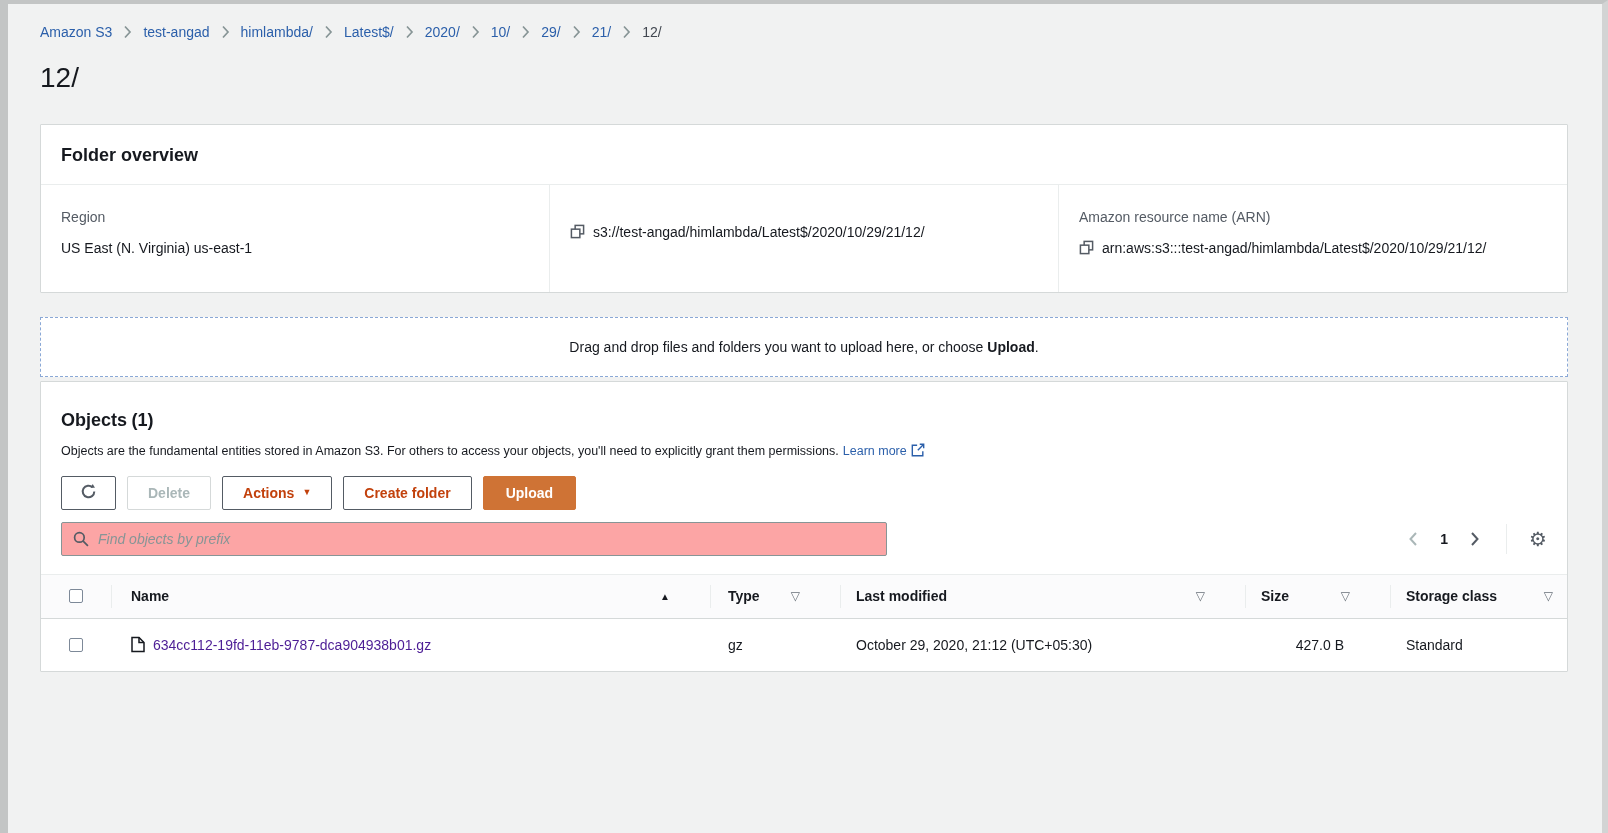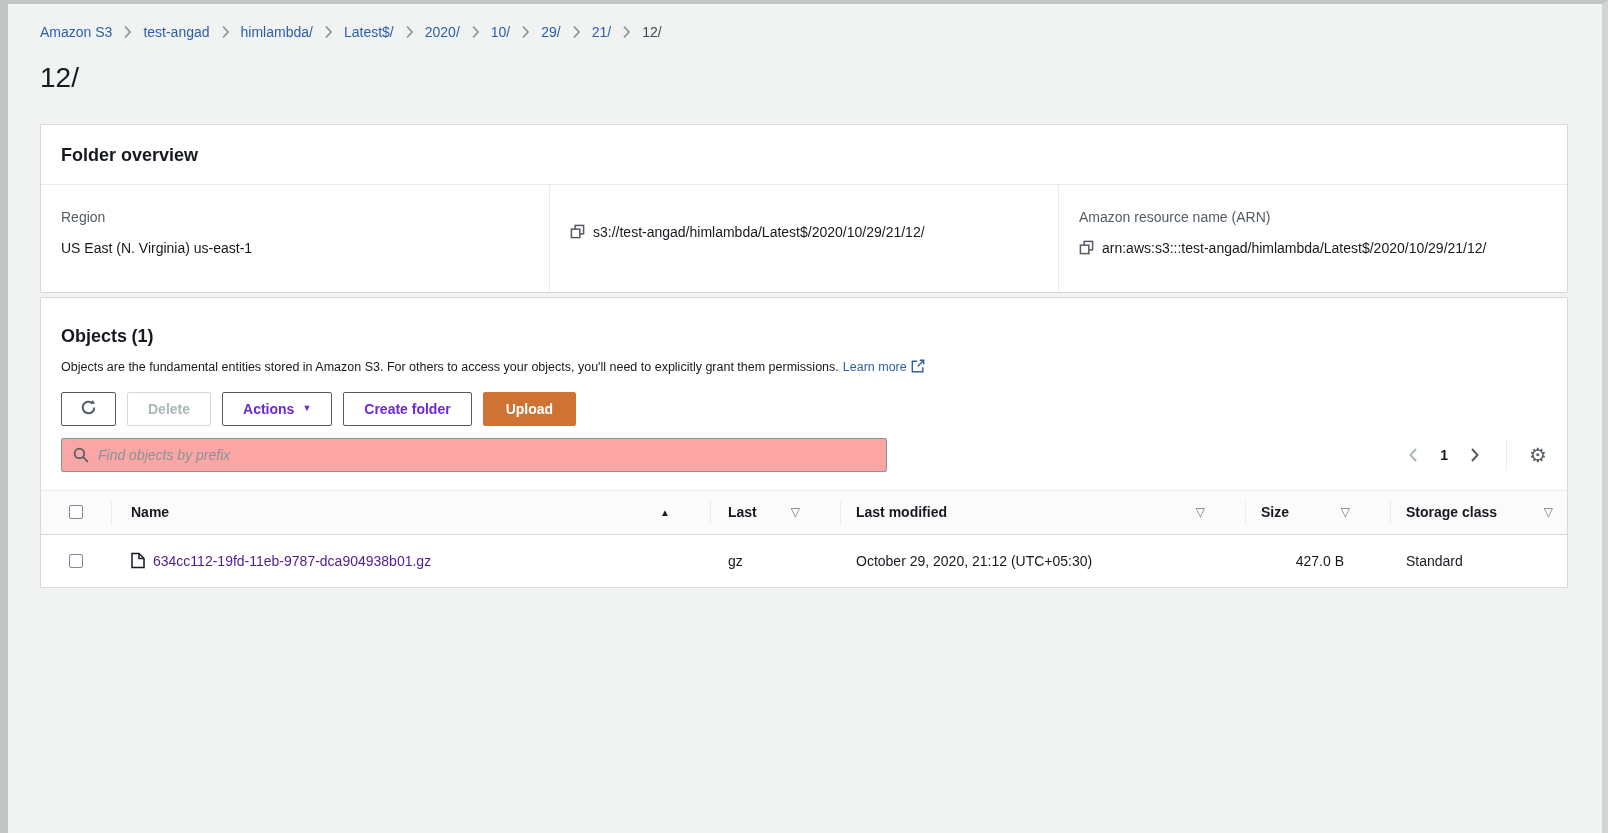--- a/index.html
+++ b/index.html
@@ -49,21 +49,21 @@
   .objects-card { margin-top: 4px; padding-top: 28px; }
   .objects-inner { padding: 0 20px; }
   .objects-desc { margin-top: 12px; font-size: 12.5px; color: #16191f; }
   .objects-desc a { color: #2b5faa; text-decoration: none; margin-left: 4px; cursor: pointer; }
   .ext-icon { display: inline-flex; vertical-align: -2px; margin-left: 4px; }
 
   
   .btn-row { margin-top: 18px; display: flex; gap: 11px; }
   .btn {
     height: 34px; border-radius: 2px; border: 1px solid #545b64; background: #fff;
-    font-family: inherit; font-size: 14px; font-weight: bold; color: #6d28d9;
+    font-family: inherit; font-size: 14px; font-weight: bold; color: #c2410c;
     padding: 0 20px; display: inline-flex; align-items: center; gap: 8px; cursor: pointer;
   }
   .btn-icon { padding: 0 17px; }
   .btn.disabled { border-color: #d5d9d9; color: #aab7b8; cursor: default; }
   .btn-primary { background: #cf7335; border-color: #cf7335; color: #fff; padding: 0 22px; }
   .caret { font-size: 9px; line-height: 1; }
 
   
   .search-row { margin-top: 12px; display: flex; align-items: center; }
   .search-box { position: relative; width: 826px; }
@@ -191,20 +191,23 @@
               <svg width="15" height="15" viewBox="0 0 16 16">
                 <rect x="5.5" y="1.5" width="9" height="9" fill="none" stroke="#545b64" stroke-width="1.6"></rect>
                 <rect x="1.5" y="5.5" width="9" height="9" fill="#fff" stroke="#545b64" stroke-width="1.6"></rect>
               </svg>
             </span><span>arn:aws:s3:::test-angad/himlambda/Latest$/2020/10/29/21/12/</span>
         </div>
       </div>
     </div>
   </section>
 
+  <div class="dropzone">
+    <span><span>Drag and drop files and folders you want to upload here, or choose </span><b>Upload</b><span>.</span></span>
+  </div>
 
   <section class="card objects-card">
     <div class="objects-inner">
       <div>
         <span class="card-title">Objects</span>
         <span class="card-title count">(1)</span>
       </div>
       <p class="objects-desc">
         <span>Objects are the fundamental entities stored in Amazon S3. For others to access your objects, you'll need to explicitly grant them permissions.</span><a>Learn more</a><span class="ext-icon">
             <svg width="14" height="14" viewBox="0 0 16 16" fill="none" stroke="#2b5faa" stroke-width="1.6">
@@ -260,21 +263,21 @@
     <div class="obj-table">
       <div class="t-row t-head">
         <div class="cell col-check">
           <span class="checkbox"></span>
         </div>
         <div class="cell col-name">
           <span>Name</span>
           <span class="sort sort-asc">▲</span>
         </div>
         <div class="cell col-type">
-          <span>Last</span>
+          <span>Type</span>
           <span class="sort sort-out">▽</span>
         </div>
         <div class="cell col-modified">
           <span>Last modified</span>
           <span class="sort sort-out">▽</span>
         </div>
         <div class="cell col-size">
           <span>Size</span>
           <span class="sort sort-out">▽</span>
         </div>

